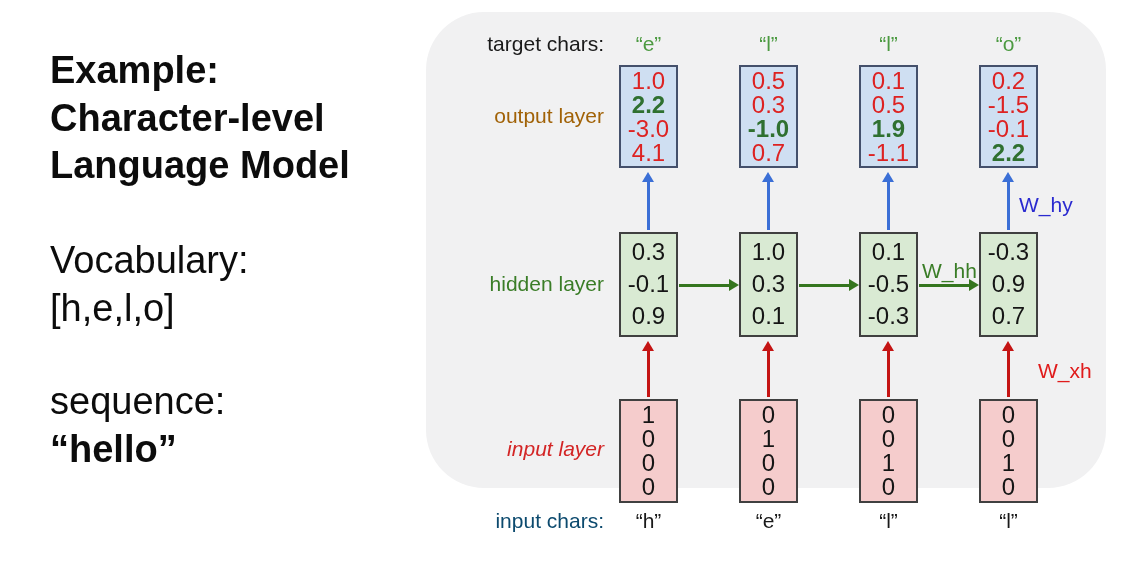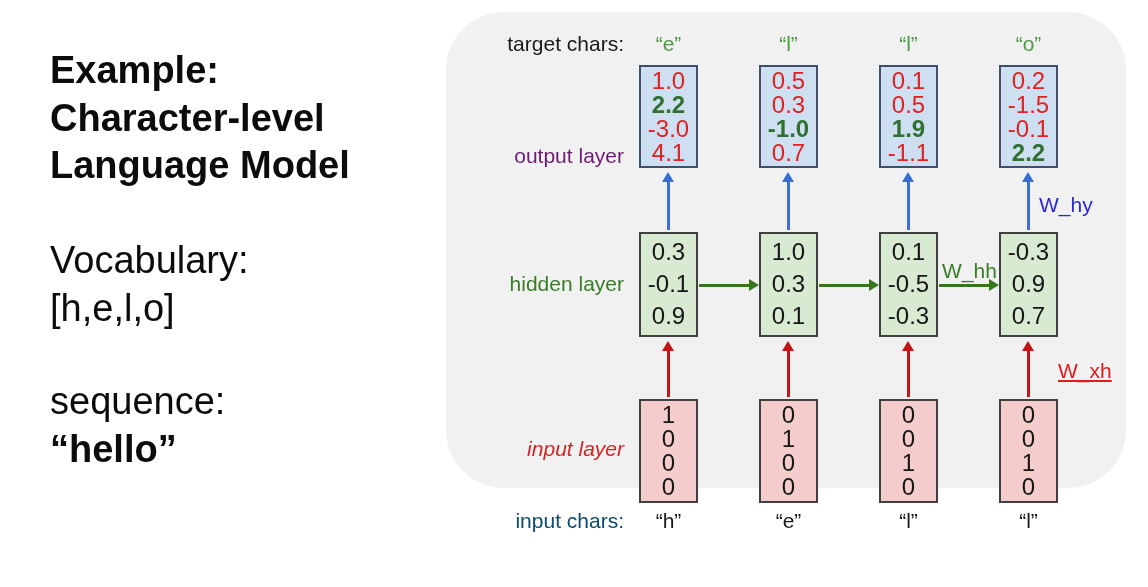--- a/index.html
+++ b/index.html
@@ -8,26 +8,26 @@
     font-family:"Liberation Sans", sans-serif;color:#111;overflow:hidden;
   }
   
   .ltext{position:absolute;left:10px;font-size:38px;line-height:47.5px;color:#0c0c0c;margin-left:40px;}
   .ltext.title{top:47px;font-weight:bold;}
   .ltext.vocab{top:237px;}
   .ltext.train{top:378px;}
   .ltext .bold{font-weight:bold;}
   
   .panel{
-    position:absolute;left:446px;top:12px;width:680px;height:476px;
+    position:absolute;left:426px;top:12px;width:680px;height:476px;
     background:#f1f1f2;border-radius:58px;
   }
   .row-label{position:absolute;left:0;width:178px;text-align:right;font-size:21px;white-space:nowrap;}
   .lbl-target{top:20px;color:#1a1a1a;}
-  .lbl-output{top:92px;color:#701a75;margin-top:40px;}
+  .lbl-output{top:92px;color:#a16207;}
   .lbl-hidden{top:260px;color:#3a7d27;}
   .lbl-input{top:425px;color:#d32525;font-style:italic;}
   .lbl-inchars{top:497px;color:#0c4a6e;}
   
   .c0{left:193px;} .c1{left:313px;} .c2{left:433px;} .c3{left:553px;}
   .tchar{position:absolute;top:20px;width:59px;text-align:center;font-size:21px;color:#4c9a41;}
   .ichar{position:absolute;top:497px;width:59px;text-align:center;font-size:21px;color:#1a1a1a;}
   .vbox{
     position:absolute;width:59px;box-sizing:border-box;text-align:center;
     font-size:24px;
@@ -49,21 +49,21 @@
   .a0{left:216px;} .a1{left:336px;} .a2{left:456px;} .a3{left:576px;}
   .arr-right{position:absolute;top:267px;height:12px;width:60px;color:#35761f;}
   .arr-right::before{content:"";position:absolute;left:0;right:7px;top:50%;margin-top:-1.5px;height:3px;background:currentColor;}
   .arr-right::after{content:"";position:absolute;right:0;top:0;
     border-top:6px solid transparent;border-bottom:6px solid transparent;
     border-left:10px solid currentColor;}
   .g0{left:253px;} .g1{left:373px;} .g2{left:493px;}
   .wlabel{position:absolute;font-size:21px;white-space:nowrap;}
   .w-hy{left:593px;top:181px;color:#2a2ad0;}
   .w-hh{left:496px;top:247px;color:#3a7d27;}
-  .w-xh{left:612px;top:347px;color:#e01b1b;text-decoration:underline;}
+  .w-xh{left:612px;top:347px;color:#e01b1b;}
 </style>
 </head>
 <body>
 
 <div class="ltext title">
   <div>Example:</div>
   <div>Character-level</div>
   <div>Language Model</div>
 </div>
 <div class="ltext vocab">

